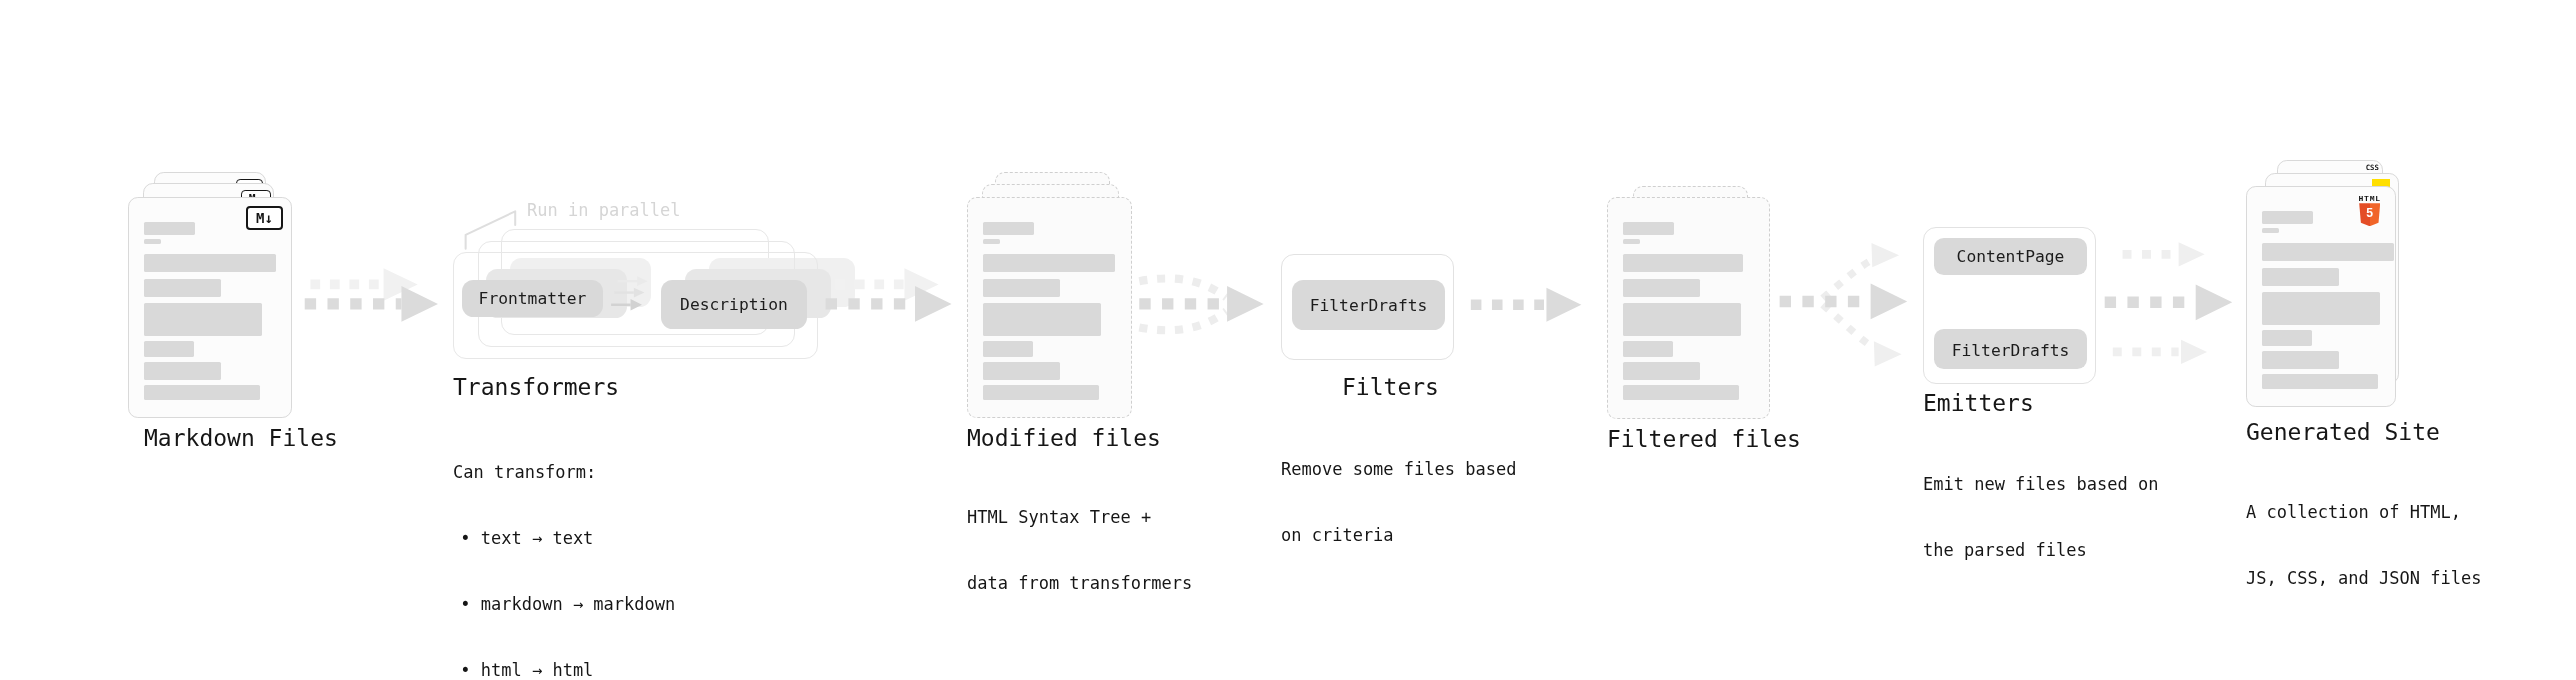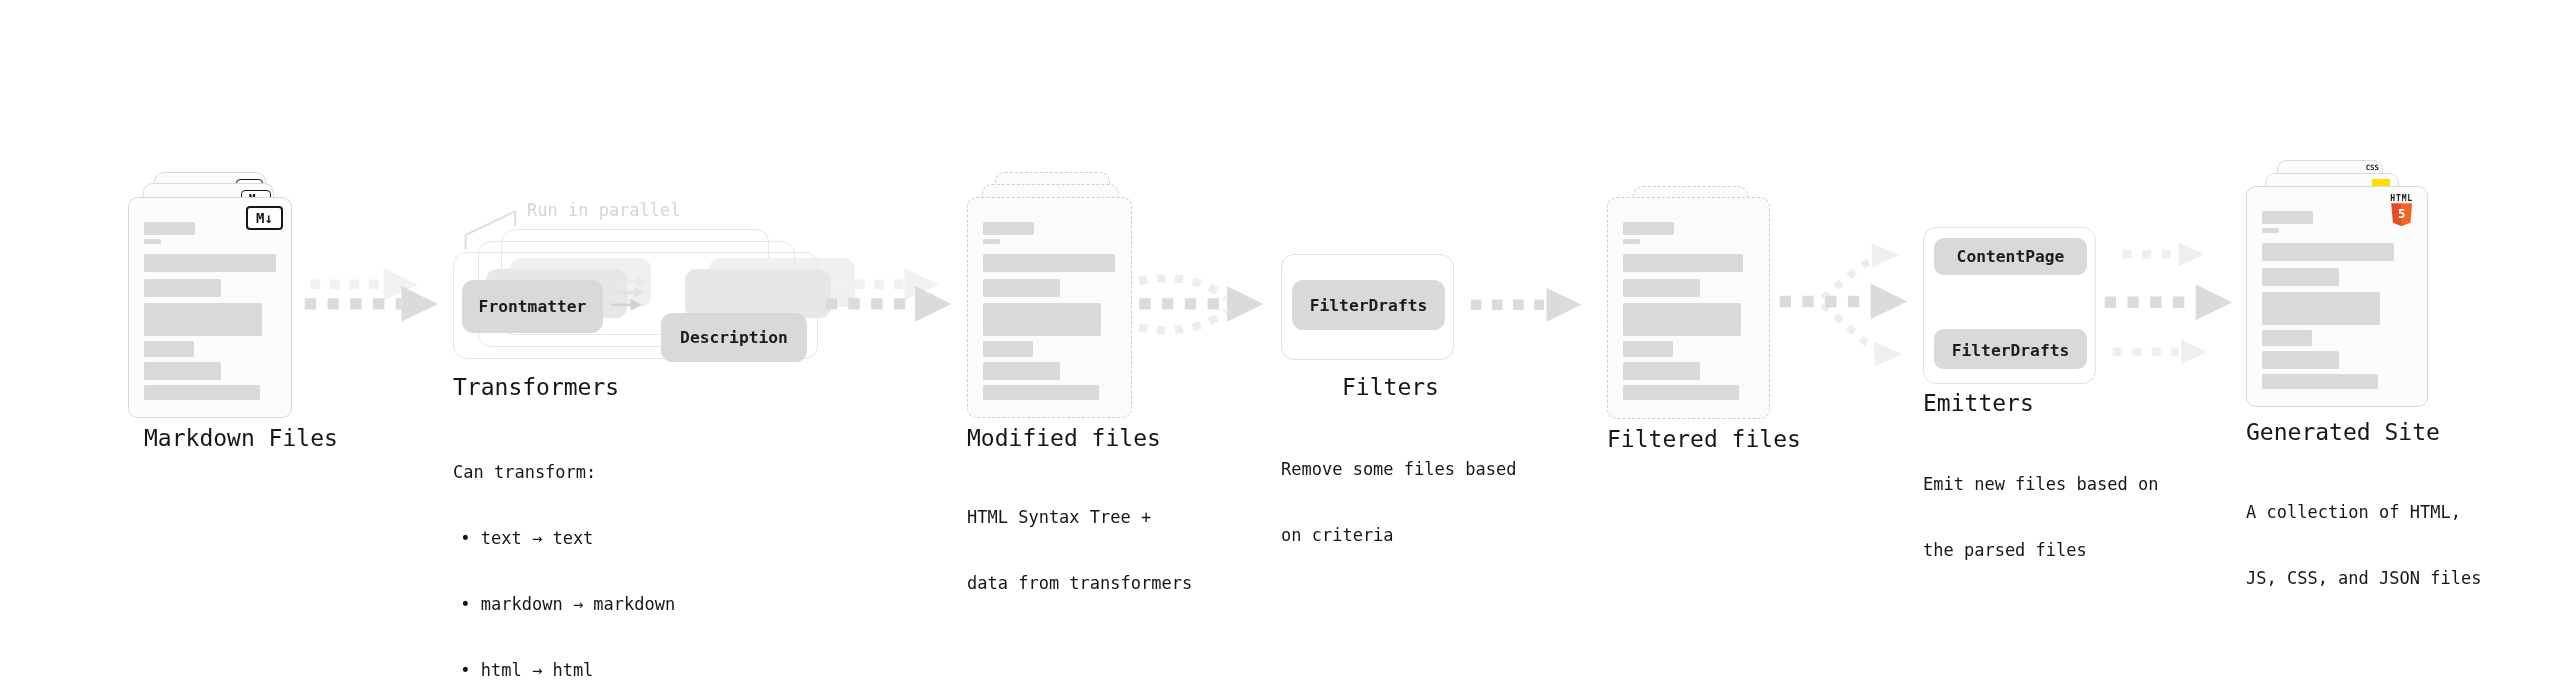--- a/index.html
+++ b/index.html
@@ -24,21 +24,21 @@
   
   .md-badge{position:absolute;display:flex;align-items:center;justify-content:center;
     background:#ffffff;border:2px solid #161616;border-radius:4.1px;font-weight:bold;color:#161616;}
   .md-badge.lg{top:8.1px;right:8.1px;width:33px;height:20.3px;font-size:14px;}
   .md-badge.md2{top:5.7px;right:2.4px;width:28px;height:17px;font-size:11.4px;border-width:1.6px;}
   .md-badge.sm{top:5.7px;right:2.4px;width:24.4px;height:15.4px;font-size:10.6px;border-width:1.6px;}
   
   .tbox{position:absolute;border:1.6px solid #e7e7e7;border-radius:13px;background:transparent;box-sizing:border-box;}
   
   .pill{position:absolute;display:flex;align-items:center;justify-content:center;
-    background:#d9d9d9;border-radius:11.4px;font-size:16.3px;color:#1c1c1c;box-sizing:border-box;font-weight:bold;}
+    background:#d9d9d9;border-radius:11.4px;font-size:16.3px;color:#1c1c1c;box-sizing:border-box;}
   .pill.ghost1{background:#e7e7e7;}
   .pill.ghost2{background:#f0f0f0;}
   
   .panel{position:absolute;background:#ffffff;border:1.6px solid #e2e2e2;border-radius:13px;box-sizing:border-box;}
   
   .title{position:absolute;font-size:23px;line-height:24.4px;color:#161616;white-space:pre;}
   .sub{position:absolute;font-size:17px;line-height:22px;color:#161616;white-space:pre;}
   .sub .indent{padding-left:7.3px;}
   .note{position:absolute;font-size:17px;color:#d5d5d5;white-space:pre;}
   
@@ -85,22 +85,22 @@
 
   <div class="tbox" style="left:501px;top:229px;width:268px;height:106px;"></div>
   <div class="pill ghost2" style="left:510px;top:258px;width:141px;height:49px;"></div>
   <div class="pill ghost2" style="left:709px;top:258px;width:146px;height:49px;"></div>
 
   <div class="tbox" style="left:478px;top:241px;width:317px;height:106px;"></div>
   <div class="pill ghost1" style="left:486px;top:269px;width:141px;height:49px;"></div>
   <div class="pill ghost1" style="left:685px;top:269px;width:146px;height:49px;"></div>
 
   <div class="tbox" style="left:453px;top:252px;width:365px;height:107px;"></div>
-  <div class="pill" style="left:462px;top:280px;width:141px;height:53px;">Frontmatter</div>
-  <div class="pill" style="left:661px;top:280px;width:146px;height:49px;margin-top:33px;">Description</div>
+  <div class="pill" style="left:462px;top:280px;width:141px;height:37px;">Frontmatter</div>
+  <div class="pill" style="left:661px;top:280px;width:146px;height:49px;">Description</div>
 
   <div class="title" style="left:453px;top:375px;">Transformers</div>
   <div class="sub" style="left:453px;top:417px;">
     <div>Can transform:</div>
     <div class="indent">• text → text</div>
     <div class="indent">• markdown → markdown</div>
     <div class="indent">• html → html</div>
   </div>
 
   <div class="doc dashed" style="left:995px;top:172px;width:115px;height:211px;"></div>
@@ -155,21 +155,21 @@
     <div>Emit new files based on</div>
     <div>the parsed files</div>
   </div>
 
   <div class="doc" style="left:2277px;top:160px;width:106px;height:211px;">
     <span class="css-badge">CSS</span>
   </div>
   <div class="doc" style="left:2265px;top:173px;width:134px;height:211px;">
     <span class="js-badge"></span>
   </div>
-  <div class="doc" style="left:2246px;top:186px;width:182px;height:221px;">
+  <div class="doc" style="left:2246px;top:186px;width:150px;height:221px;font-family:Liberation Mono, monospace;">
     <div class="html5-badge">
       <div class="html5-word">HTML</div>
       <div class="html5-shield">
         <span class="html5-five">5</span>
       </div>
     </div>
     <div class="bars">
       <i class="b1"></i>
         <i class="b2"></i>
         <i class="b3"></i>

